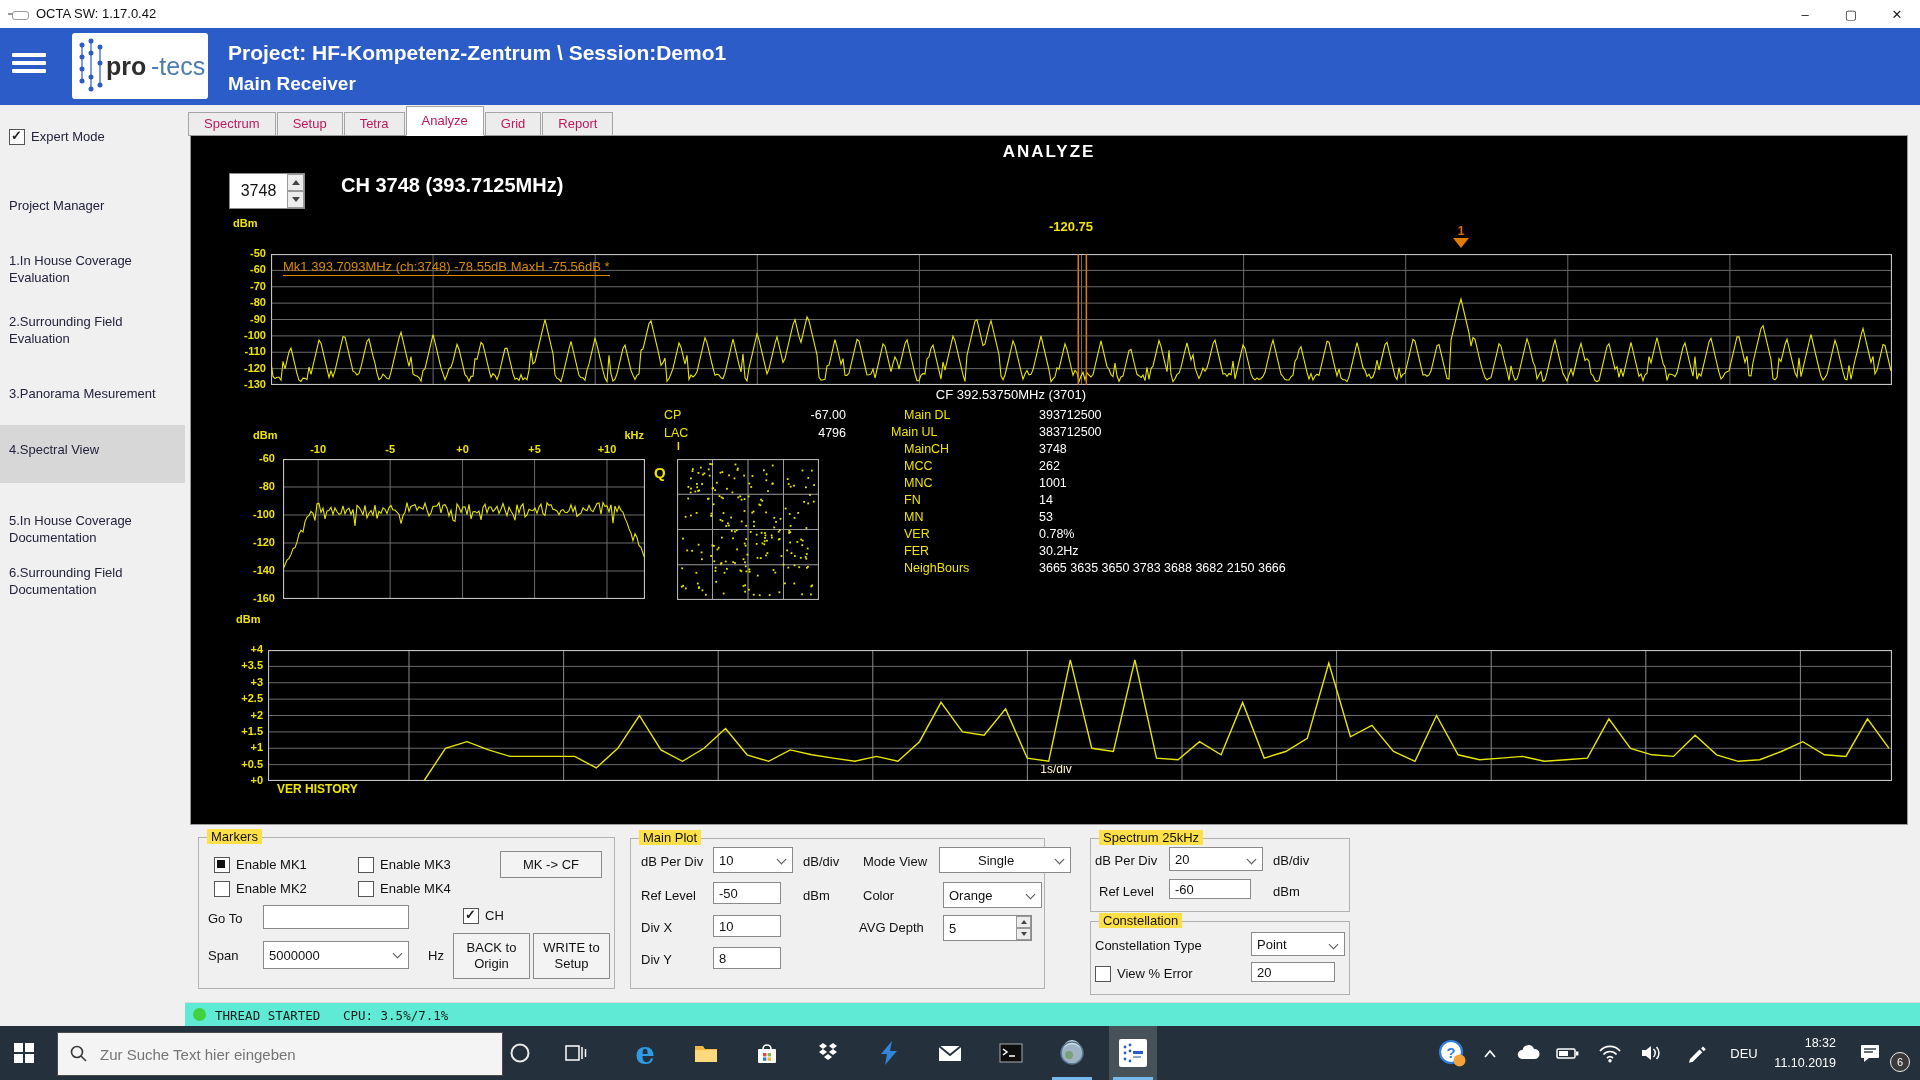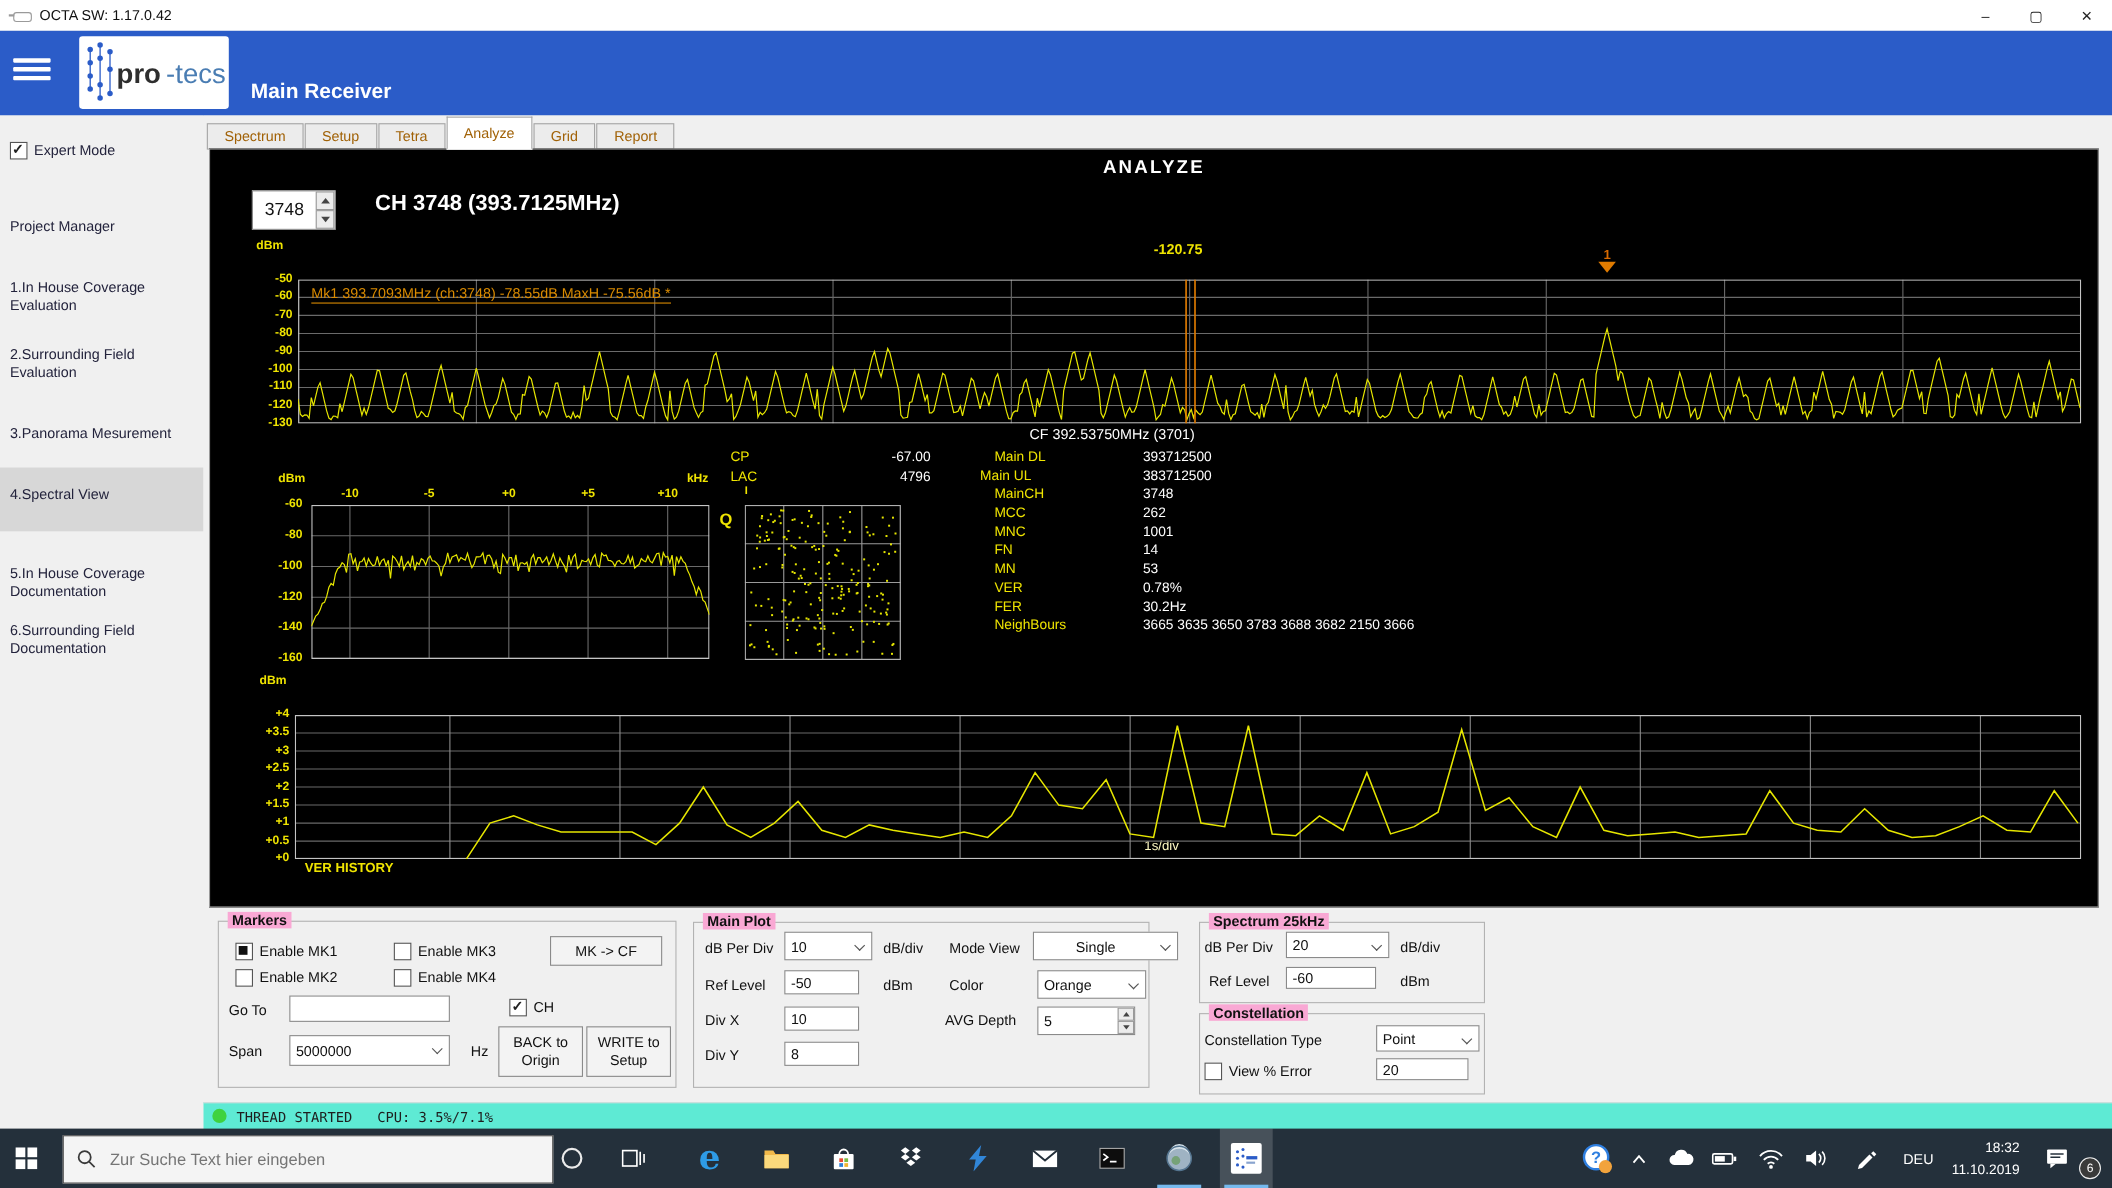--- a/index.html
+++ b/index.html
@@ -25,21 +25,21 @@
   .selband{position:absolute;left:0;width:185px;height:58px;background:#d7d7d7;}
   .closebtn{position:absolute;left:14px;top:950px;width:160px;height:30px;}
   .closelbl{position:absolute;left:44px;top:5px;font-size:14px;letter-spacing:1px;color:#222;}
   
   .checkbox{position:absolute;width:14px;height:14px;background:#fff;border:1px solid #555;}
   .checkbox.checked:after{content:"\2713";position:absolute;left:1px;top:-2px;font-size:13px;font-weight:bold;color:#222;}
   .checkbox.fill.checked:after{content:"";left:2px;top:2px;width:8px;height:8px;background:#111;}
   
   .content{position:absolute;left:185px;top:105px;width:1735px;height:921px;background:#f0f0f0;}
   .tabsrow{position:absolute;left:3px;top:1px;height:30px;display:flex;align-items:flex-end;}
-  .tab{height:22px;line-height:22px;padding:0 15px;background:#ececec;border:1px solid #a5a5a5;margin-right:1px;font-size:13px;color:#a16207;}
+  .tab{height:22px;line-height:22px;padding:0 15px;background:#ececec;border:1px solid #a5a5a5;margin-right:1px;font-size:13px;color:#be185d;}
   .tab.active{height:28px;line-height:28px;background:#fff;border-bottom:1px solid #fff;position:relative;z-index:3;}
   .panel{position:absolute;left:5px;top:30px;width:1716px;height:688px;background:#000;border:1px solid #9a9a9a;z-index:2;}
   .ptitle{position:absolute;left:0;top:6px;width:100%;text-align:center;color:#fff;font-size:17px;font-weight:bold;letter-spacing:2px;}
   .chlabel{position:absolute;left:150px;top:38px;color:#fff;font-size:20px;font-weight:bold;}
   .ylab{position:absolute;color:#efe400;font-size:11px;font-weight:bold;text-align:right;}
   .white{color:#fef9c3;}
   .chspin{position:absolute;left:38px;top:37px;width:74px;height:34px;background:#fff;border:1px solid #8a8a8a;display:flex;}
   .chval{flex:1;display:flex;align-items:center;justify-content:center;font-size:16px;color:#111;}
   .spincol{width:17px;display:flex;flex-direction:column;}
   .spinbtn{flex:1;background:#ececec;border:1px solid #9a9a9a;display:flex;align-items:center;justify-content:center;}
@@ -47,21 +47,21 @@
   .ard{width:0;height:0;border-left:4px solid transparent;border-right:4px solid transparent;border-top:5px solid #444;}
   .mk1text{position:absolute;left:92px;top:123px;font-size:13px;color:#d98a00;border-bottom:1px solid #d98a00;padding-bottom:1px;z-index:5;}
   .mklevel{position:absolute;left:835px;top:83px;width:90px;text-align:center;font-size:13px;font-weight:bold;color:#efe400;}
   .mknum{position:absolute;left:1254px;top:88px;width:32px;text-align:center;font-size:12px;font-weight:bold;color:#d96a00;}
   .mktri{position:absolute;left:1262px;top:102px;width:0;height:0;border-left:8px solid transparent;border-right:8px solid transparent;border-top:10px solid #e07b00;}
   .cflabel{position:absolute;left:660px;top:251px;width:320px;text-align:center;color:#fff;font-size:13px;}
   .infolab{position:absolute;font-size:12.5px;color:#efe400;}
   .infoval{position:absolute;font-size:12.5px;color:#fff;}
   
   .fieldset{position:absolute;border:1px solid #b2b2b2;}
-  .flegend{position:absolute;top:-9px;left:8px;background:#f9a8d4;padding:0 4px;font-size:13px;font-weight:bold;color:#111;white-space:nowrap;}
+  .flegend{position:absolute;top:-9px;left:8px;background:#fde047;padding:0 4px;font-size:13px;font-weight:normal;color:#111;white-space:nowrap;}
   .flabel{position:absolute;font-size:13px;color:#111;white-space:nowrap;}
   .tinput{position:absolute;background:#fff;border:1px solid #8a8a8a;font-size:13px;color:#111;padding:0 5px;font-family:"Liberation Sans",sans-serif;}
   .combo{position:absolute;background:#fff;border:1px solid #8a8a8a;font-size:13px;color:#111;display:flex;align-items:center;padding:0 5px;}
   .combo:after{content:"";position:absolute;right:7px;top:8px;width:6px;height:6px;border-right:1.7px solid #555;border-bottom:1.7px solid #555;transform:rotate(45deg);}
   .btn{position:absolute;background:#f3f3f3;border:1px solid #8a8a8a;font-size:13px;color:#111;display:flex;align-items:center;justify-content:center;text-align:center;line-height:16px;}
   .numspin{position:absolute;background:#fff;border:1px solid #8a8a8a;display:flex;}
   .numval{flex:1;display:flex;align-items:center;padding-left:5px;font-size:13px;color:#111;}
   
   .statusbar{position:absolute;left:0;top:897px;width:1735px;height:24px;background:#5eead4;border-top:1px solid #dcdcdc;}
   .statdot{position:absolute;left:8px;top:5px;width:13px;height:13px;border-radius:50%;background:#3fd23f;}
@@ -115,20 +115,21 @@
         </g>
         <g stroke="#2b5cc8" stroke-width="1.2">
           <line x1="10" y1="12" x2="10" y2="48"></line>
             <line x1="19" y1="8" x2="19" y2="56"></line>
             <line x1="28" y1="14" x2="28" y2="52"></line>
         </g>
         <text x="34" y="42" font-family="Liberation Sans,sans-serif" font-size="25" font-weight="bold" fill="#2e2e2e">pro</text>
         <text x="79" y="42" font-family="Liberation Sans,sans-serif" font-size="25" fill="#4a7db3">-tecs</text>
       </svg>
     </div>
+    <div class="hline1">Project: HF-Kompetenz-Zentrum \ Session:Demo1</div>
     <div class="hline2">Main Receiver</div>
   </div>
 
   <div class="sidebar">
     <span class="checkbox checked" style="left:9px;top:24px;"></span>
     <span class="sideitem" style="left:31px;top:23px;">Expert Mode</span>
     <div id="sideItems">
         <div class="sideitem" style="top: 92px;">Project Manager</div>
         <div class="sideitem" style="top: 147px;">1.In House Coverage Evaluation</div>
         <div class="sideitem" style="top: 208px;">2.Surrounding Field Evaluation</div>

